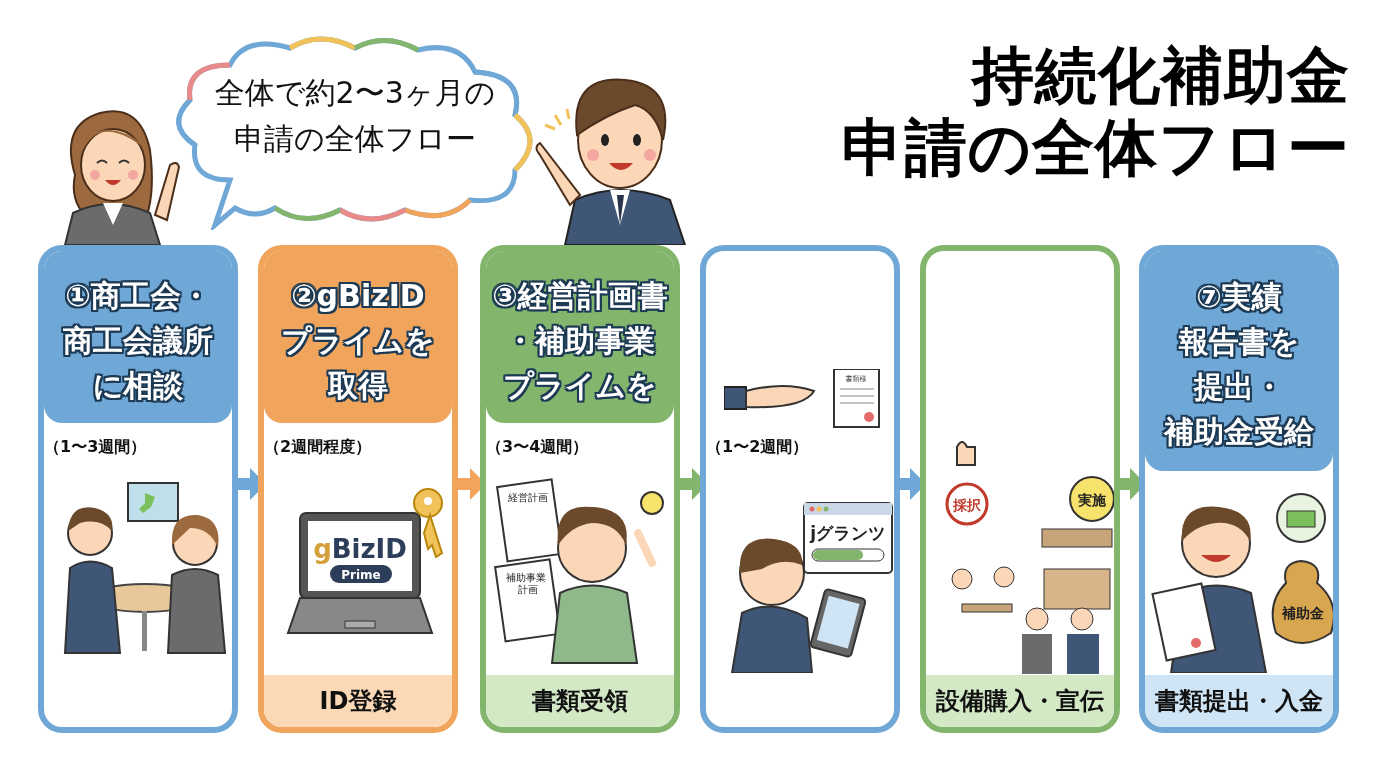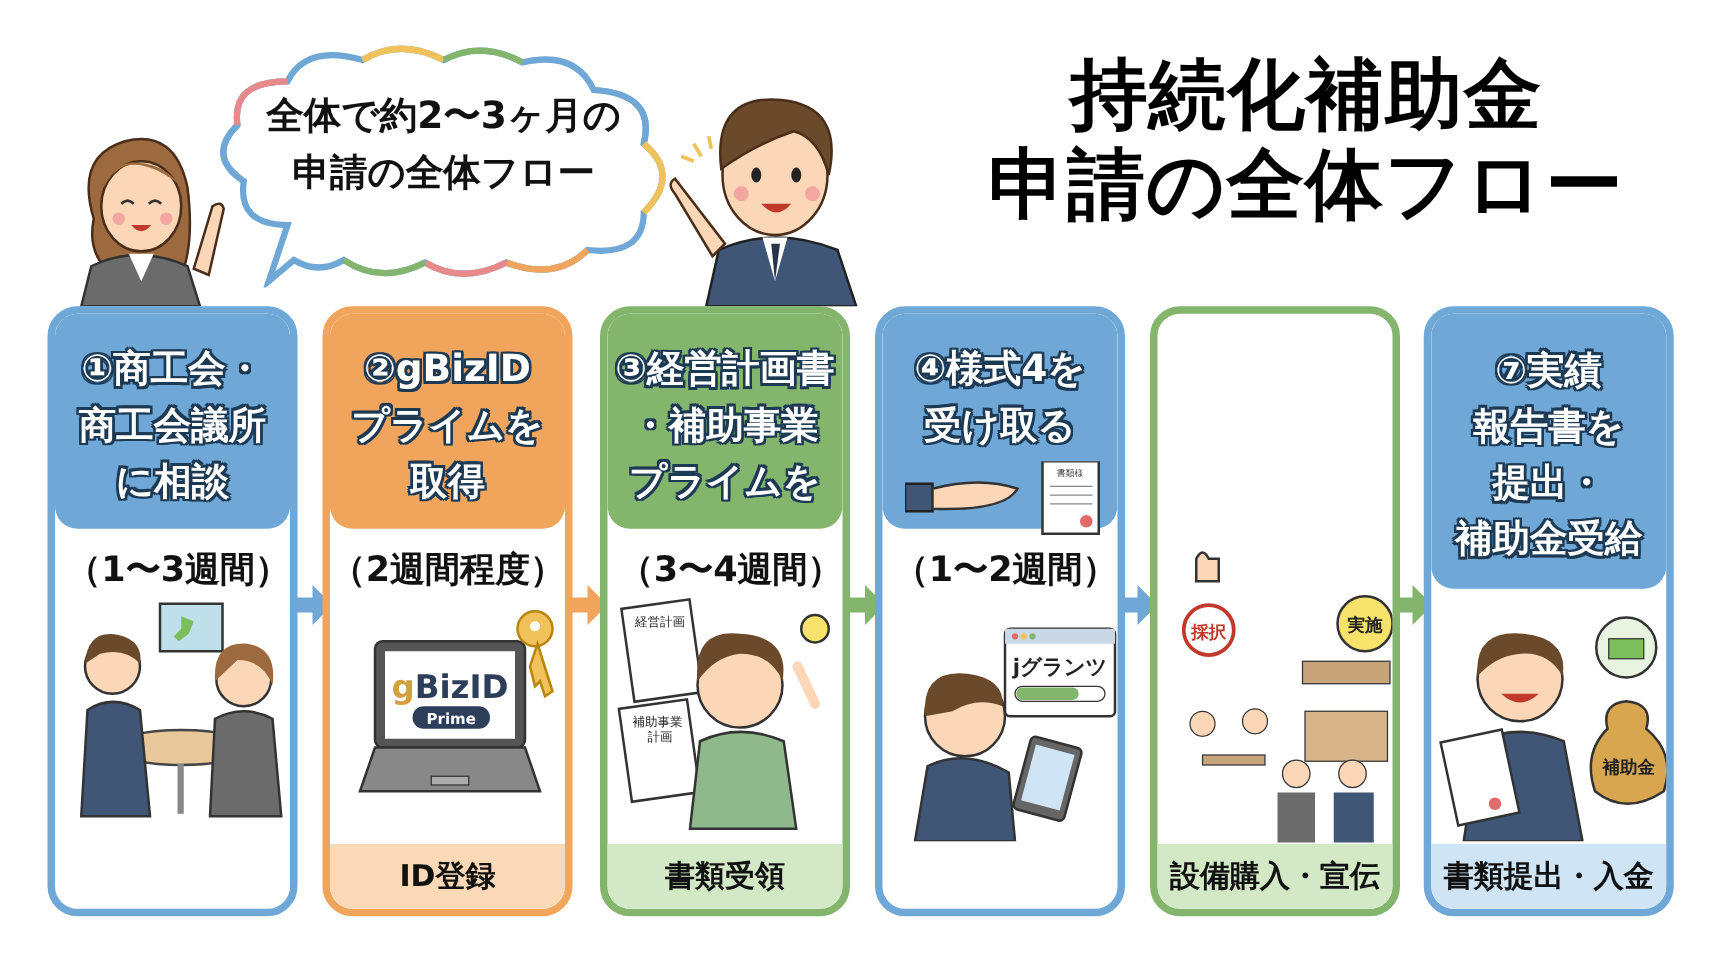--- a/index.html
+++ b/index.html
@@ -1,50 +1,50 @@
 <!DOCTYPE html>
 <html><head>
 <meta charset="utf-8">
 <style>
   * { box-sizing: border-box; margin: 0; padding: 0; }
   html, body { width: 1376px; height: 768px; background: #ffffff; overflow: hidden; }
   body { position: relative; font-family: "DejaVu Sans", "Liberation Sans", sans-serif; }
 
   .title {
     position: absolute; left: 740px; top: 40px; width: 610px;
-    text-align: center; font-weight: bold; color: #000;
+    text-align: right; font-weight: bold; color: #000;
     font-size: 62px; line-height: 72px; letter-spacing: 1px;
   }
 
   .cloud { position: absolute; left: 160px; top: 30px; width: 400px; height: 200px; }
   .cloud-text {
     position: absolute; left: 180px; top: 70px; width: 350px;
-    text-align: center; font-weight: bold; font-size: 30px; line-height: 46px; color: #111;
+    text-align: center; font-weight: normal; font-size: 30px; line-height: 46px; color: #111;
   }
 
   .person { position: absolute; }
 
   .panel {
     position: absolute; top: 245px; width: 200px; height: 488px;
     border-radius: 24px; border: 6px solid; background: #fff; overflow: hidden;
   }
   .panel .head {
     position: absolute; left: 0; top: 0; right: 0; height: 172px;
     border-radius: 0 0 18px 18px;
     display: flex; align-items: center; justify-content: center; text-align: center;
     padding-top: 6px;
   }
   .panel.tall .head { height: 220px; }
   .head-text {
     color: #fff; font-weight: bold; font-size: 30px; line-height: 45px; white-space: pre-line;
     text-shadow: -2px -2px 0 #1d3a55, 2px -2px 0 #1d3a55, -2px 2px 0 #1d3a55, 2px 2px 0 #1d3a55, 0 2px 0 #1d3a55, 0 -2px 0 #1d3a55, 2px 0 0 #1d3a55, -2px 0 0 #1d3a55;
   }
   .duration {
-    position: absolute; left: 0; right: 0; top: 186px; text-align: right;
-    font-weight: bold; font-size: 28px; color: #111;
+    position: absolute; left: 0; right: 0; top: 186px; text-align: left;
+    font-weight: bold; font-size: 16px; color: #111;
   }
   .illus { position: absolute; left: 6px; right: 6px; top: 222px; height: 200px; }
   .panel.tall .illus { top: 232px; height: 190px; }
   .foot {
     position: absolute; left: 0; right: 0; bottom: 0; height: 52px;
     display: flex; align-items: center; justify-content: center;
     font-weight: bold; font-size: 24px; color: #111;
   }
 
   .arrow { position: absolute; top: 468px; width: 30px; height: 32px; }
@@ -173,24 +173,20 @@
     <path d="M146 60 L160 90" stroke="#fbd6b7" stroke-width="8" stroke-linecap="round"></path>
   </svg>
   <div class="foot" style="background:#d3e9c6">書類受領</div>
 </div>
 
 <svg class="arrow" style="left:678px" viewBox="0 0 30 32">
     <path d="M0 10 H14 V0 L30 16 L14 32 V22 H0Z" fill="#84b56d"></path>
   </svg>
 
 <div class="panel" style="left:700px;border-color:#6fa7d6">
-  <div class="head" style="background:#6fa7d6;align-items:flex-start;padding-top:22px">
-    <div class="head-text">④様式4を
-受け取る</div>
-  </div>
   <svg style="position:absolute;left:18px;top:118px;width:160px;height:60px" viewBox="0 0 160 60">
     <rect x="0" y="18" width="22" height="22" fill="#3f5677" stroke="#222" stroke-width="2"></rect>
     <path d="M22 22 Q60 12 90 22 Q80 40 22 38Z" fill="#fbd6b7" stroke="#333" stroke-width="2"></path>
     <rect x="110" y="0" width="45" height="58" fill="#fff" stroke="#333" stroke-width="2"></rect>
     <text x="132" y="12" text-anchor="middle" font-size="7" font-family="DejaVu Sans, sans-serif" fill="#333">書類様</text>
     <line x1="116" y1="20" x2="150" y2="20" stroke="#888"></line>
       <line x1="116" y1="27" x2="150" y2="27" stroke="#888"></line>
       <line x1="116" y1="34" x2="150" y2="34" stroke="#888"></line>
     <circle cx="145" cy="48" r="5" fill="#e26a6a"></circle>
   </svg>

